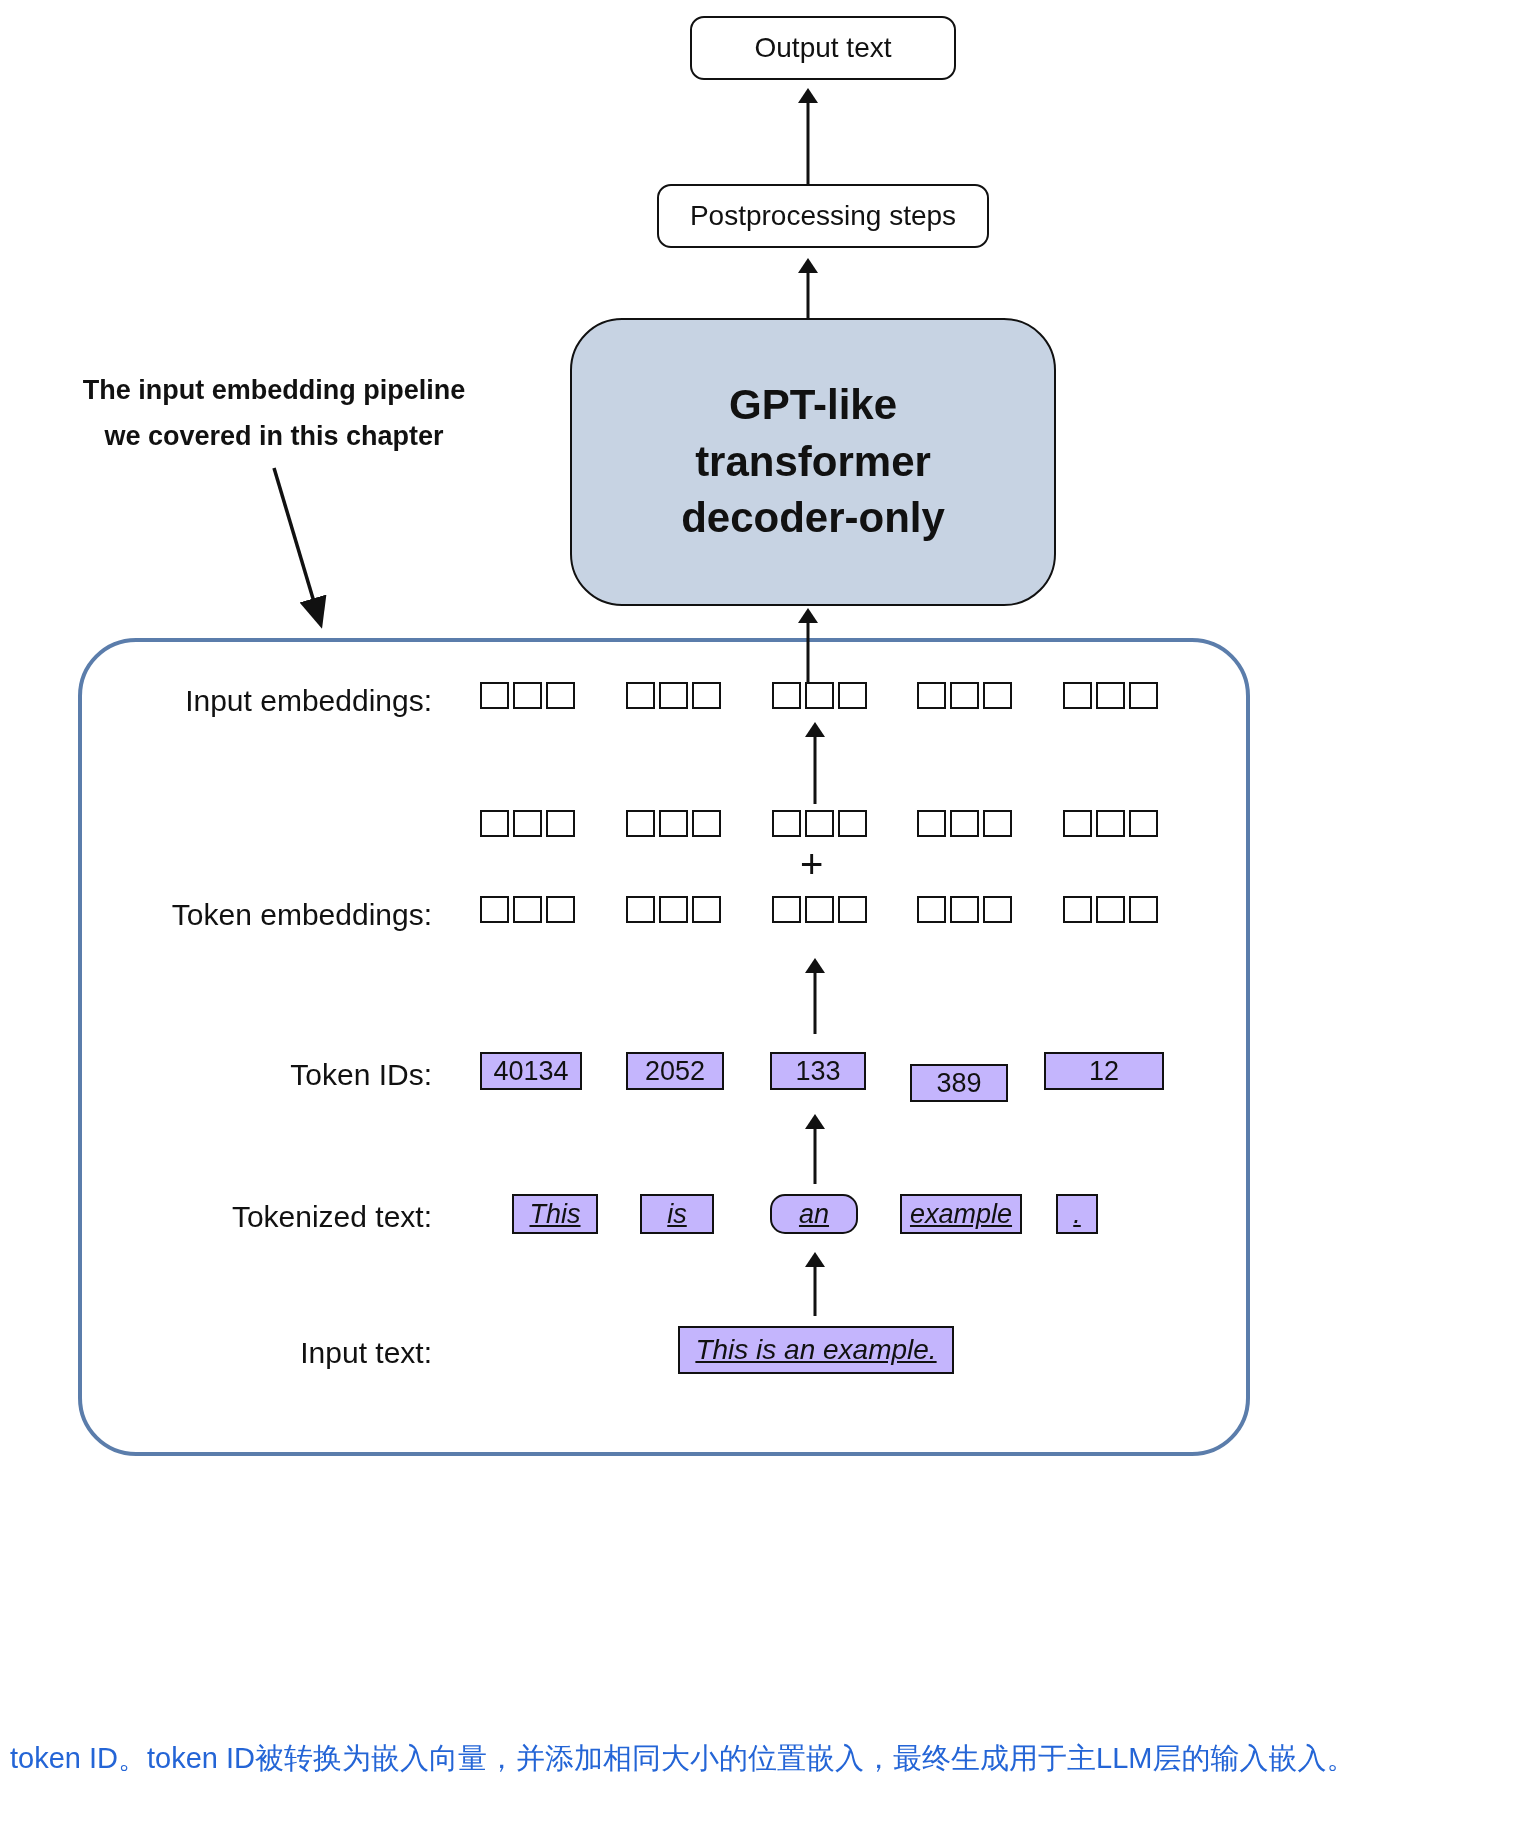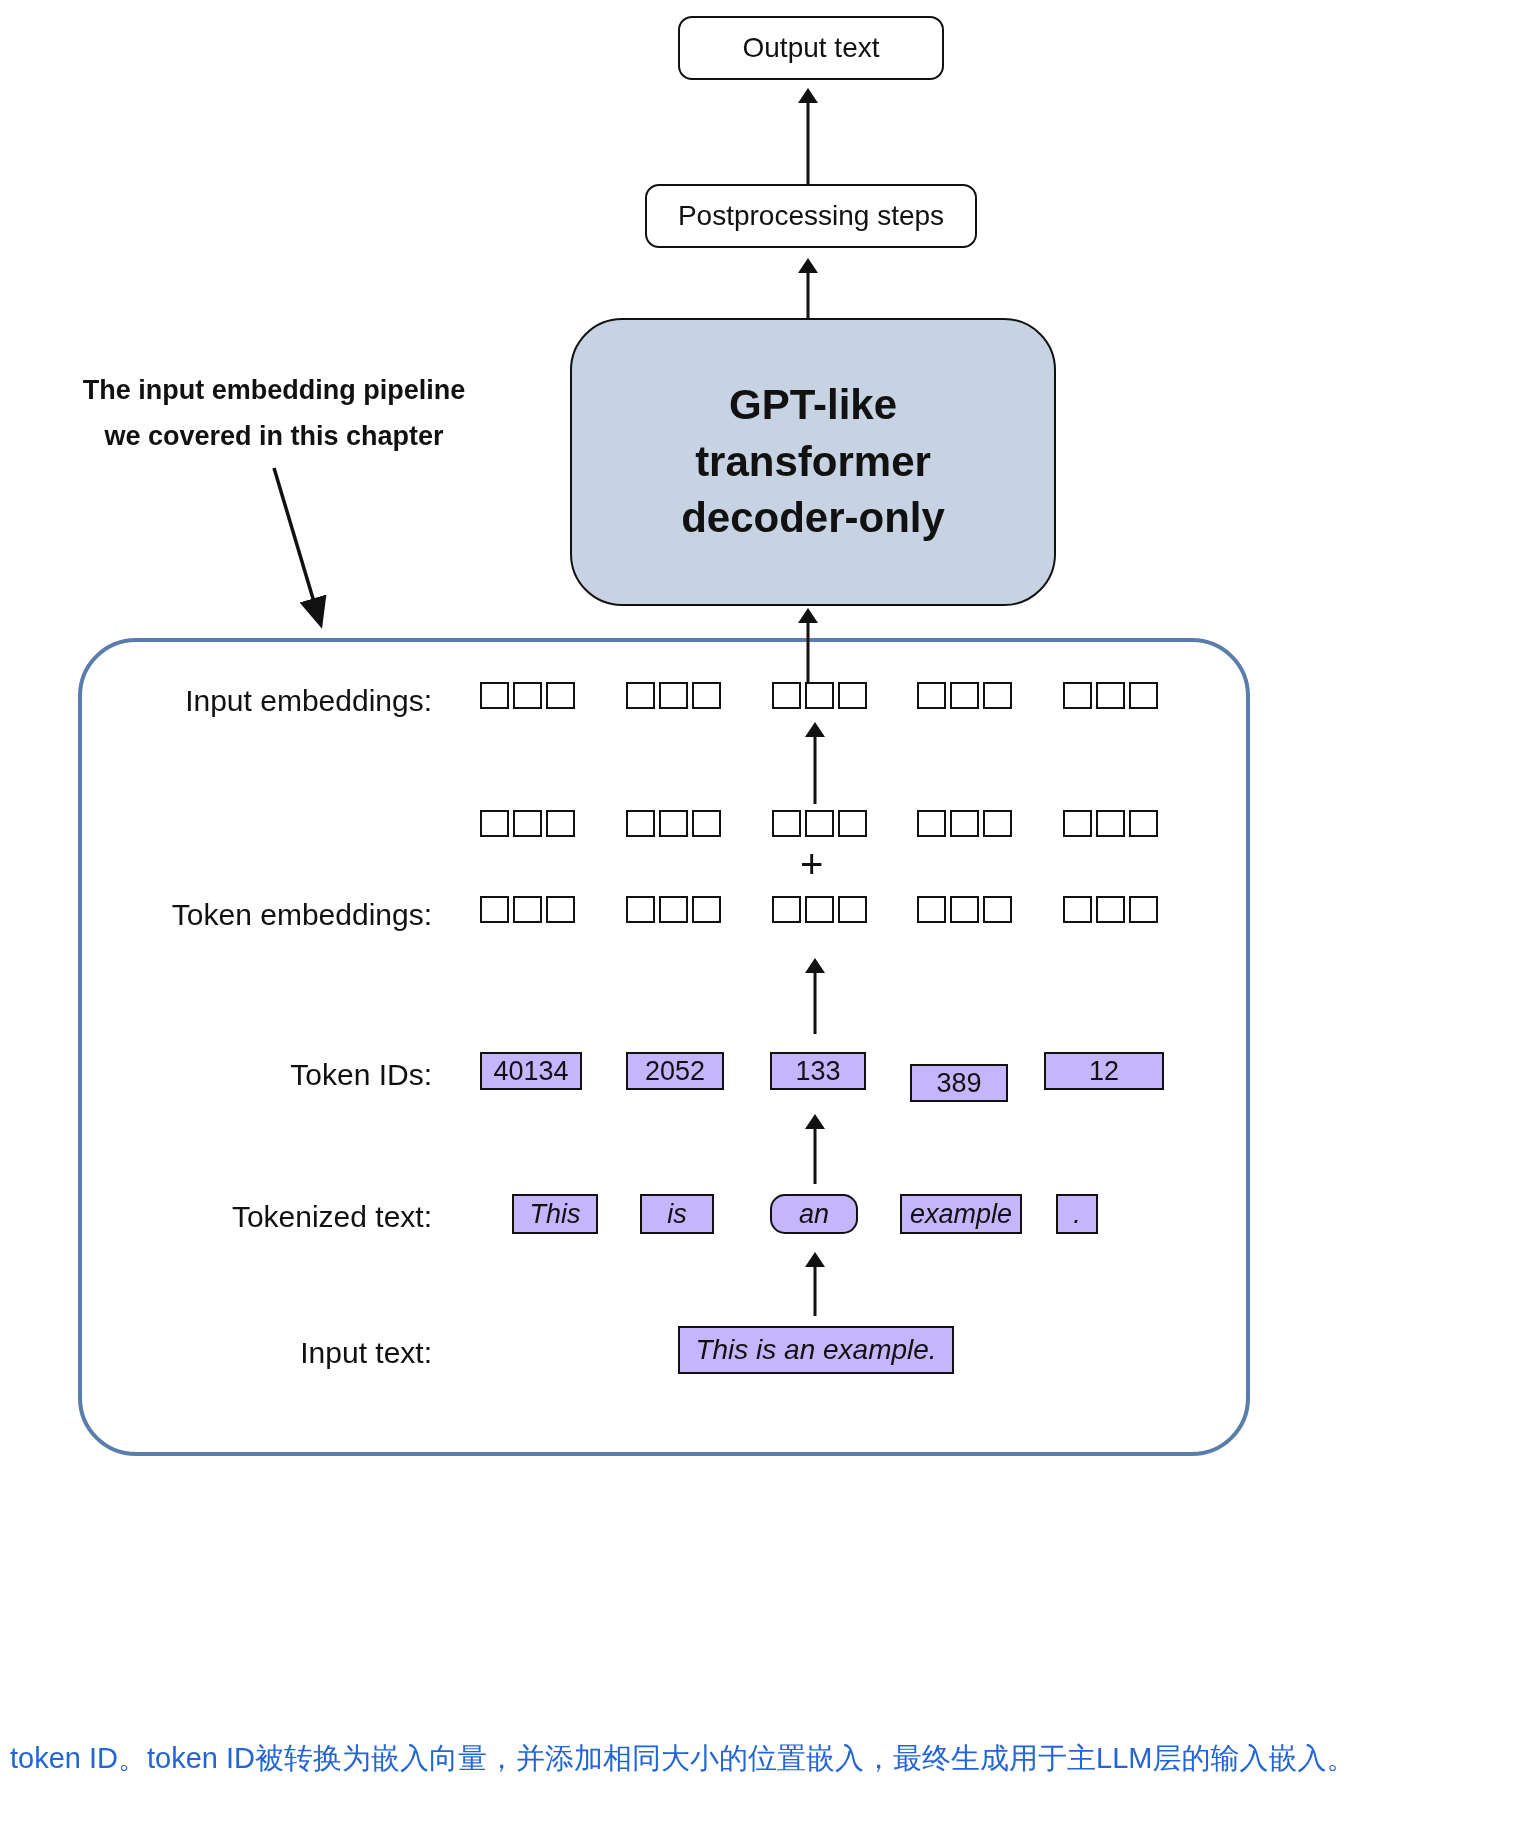--- a/index.html
+++ b/index.html
@@ -13,20 +13,21 @@
     position:relative;width:1514px;height:1822px;background:#fff;
     font-family:"Liberation Sans","DejaVu Sans",sans-serif;color:var(--ink);
     overflow:hidden;
   }
   .abs{position:absolute;}
   
   .flow-box{
     position:absolute;border:2.5px solid var(--ink);border-radius:14px;background:#fff;
     display:flex;align-items:center;justify-content:center;
     font-size:28px;
+    margin-left:12px;
   }
   .transformer-box{
     position:absolute;border:2.5px solid var(--ink);border-radius:52px;
     background:var(--transformer-fill);
     display:flex;flex-direction:column;align-items:center;justify-content:center;
     font-size:42px;font-weight:bold;line-height:1.35;text-align:center;margin-left:10px;
   }
   
   .arrow-up{position:absolute;width:30px;}
   .arrow-up .shaft{position:absolute;left:50%;transform:translateX(-50%);top:12px;bottom:0;width:3px;background:var(--ink);}
@@ -47,21 +48,21 @@
     position:absolute;left:480px;width:678px;display:flex;justify-content:space-between;
   }
   .cell-group{display:flex;gap:4px;width:95px;}
   .cell{width:29px;height:27px;border:2px solid var(--ink);box-sizing:border-box;background:#fff;}
   .plus{position:absolute;font-size:40px;font-weight:400;}
   
   .val-box{
     position:absolute;border:2px solid var(--ink);background:#c4b5fd;box-sizing:border-box;
     display:flex;align-items:center;justify-content:center;font-size:27px;
   }
-  .italic{font-style:italic;}
+  .italic{font-style:italic;text-decoration:underline;}
   
   .annotation{
     position:absolute;left:70px;top:368px;width:408px;text-align:center;
     font-weight:bold;font-size:27px;line-height:1.7;
   }
   
   .caption{
     position:absolute;left:10px;top:1736px;width:1496px;
     color:var(--caption-color);font-size:29px;line-height:1.55;
   }

